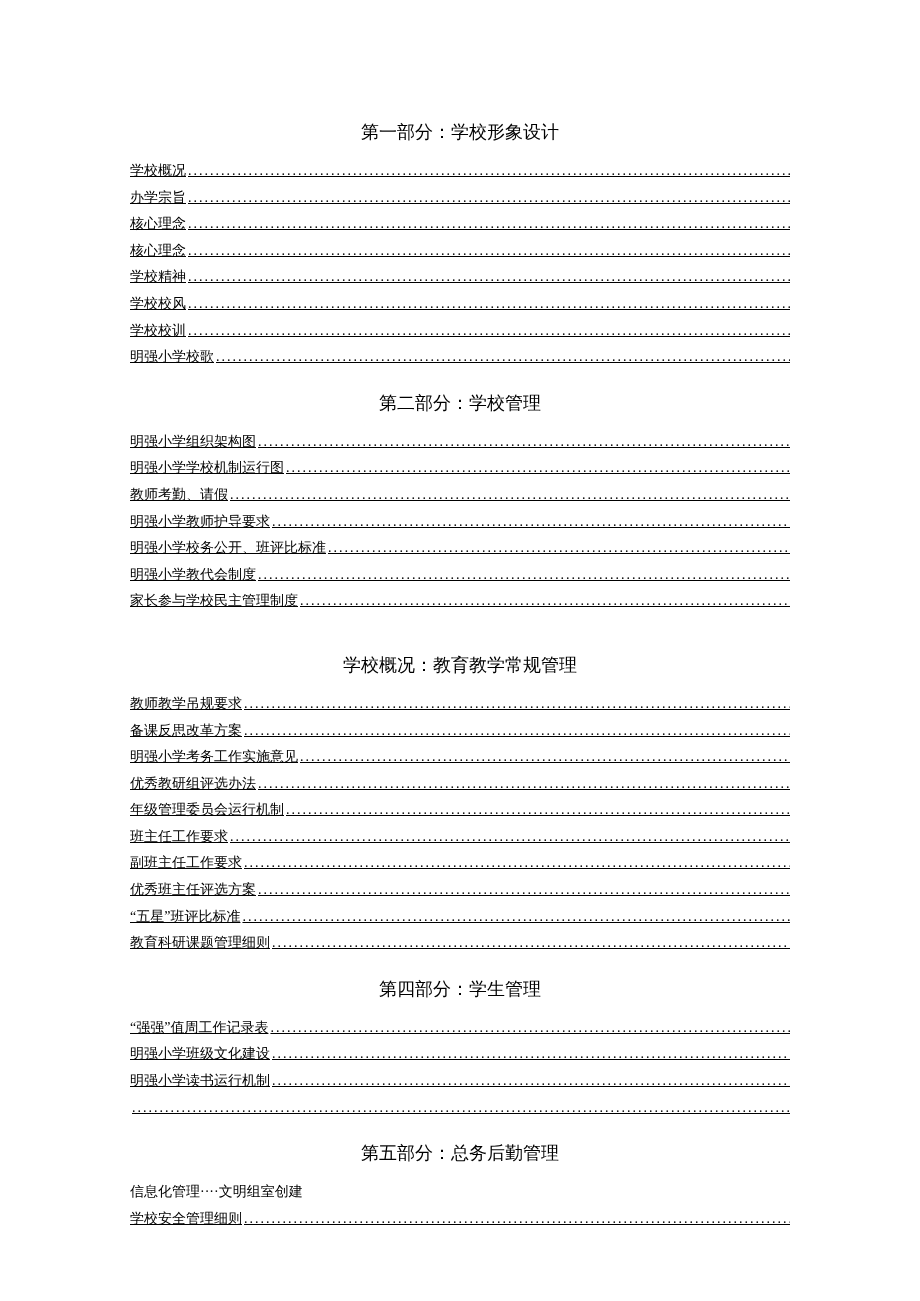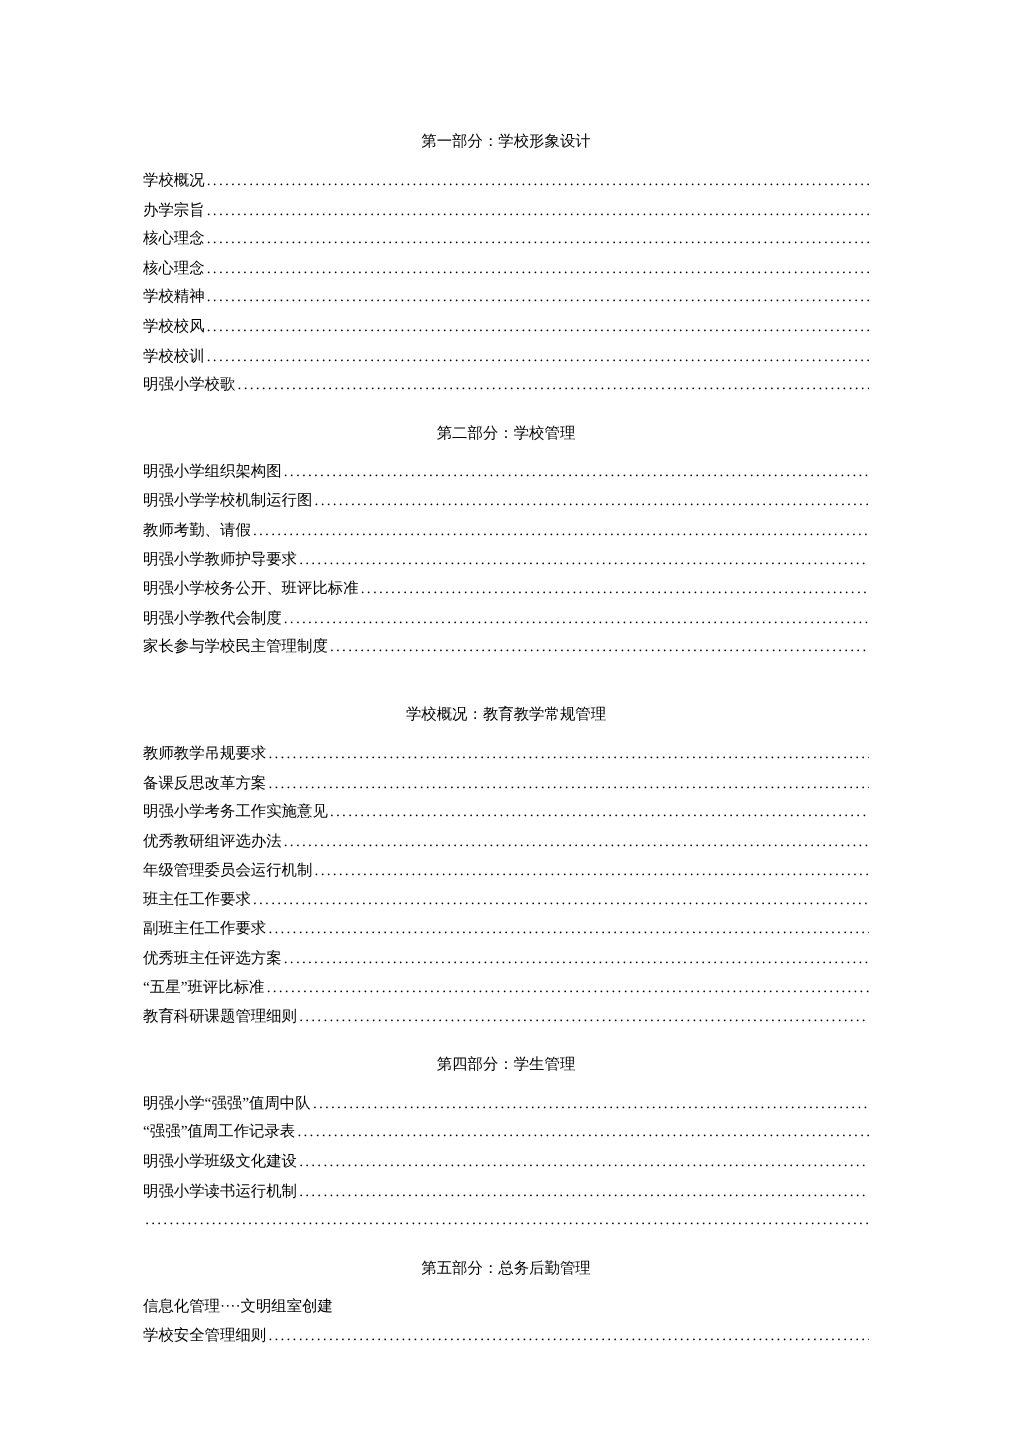--- a/index.html
+++ b/index.html
@@ -12,31 +12,32 @@
       font-family: "SimSun", "宋体", serif;
       font-size: 14px;
       color: #000;
       padding: 120px 130px 60px 130px;
       width: 920px;
     }
     .section-title {
       text-align: center;
       margin-top: 20px;
       margin-bottom: 14px;
-      font-size: 14px;
+      font-size: 18px;
     }
     .section-title.first {
       margin-top: 0;
     }
     .toc-entry {
       display: flex;
       align-items: center;
       line-height: 1.9;
       white-space: nowrap;
       overflow: hidden;
+      text-decoration: underline;
     }
     .toc-label {
       flex-shrink: 0;
     }
     .toc-dots {
       flex: 1;
       overflow: hidden;
       letter-spacing: 2px;
       margin-left: 2px;
       position: relative;
@@ -155,24 +156,20 @@
     <div class="toc-entry">
       <span class="toc-label">“五星”班评比标准</span>
       <span class="toc-dots"></span>
     </div>
     <div class="toc-entry">
       <span class="toc-label">教育科研课题管理细则</span>
       <span class="toc-dots"></span>
     </div>
     <div class="section-title">第四部分：学生管理</div>
     <div class="toc-entry">
-      <span class="toc-label">明强小学“强强”值周中队</span>
-      <span class="toc-dots"></span>
-    </div>
-    <div class="toc-entry">
       <span class="toc-label">“强强”值周工作记录表</span>
       <span class="toc-dots"></span>
     </div>
     <div class="toc-entry">
       <span class="toc-label">明强小学班级文化建设</span>
       <span class="toc-dots"></span>
     </div>
     <div class="toc-entry">
       <span class="toc-label">明强小学读书运行机制</span>
       <span class="toc-dots"></span>

